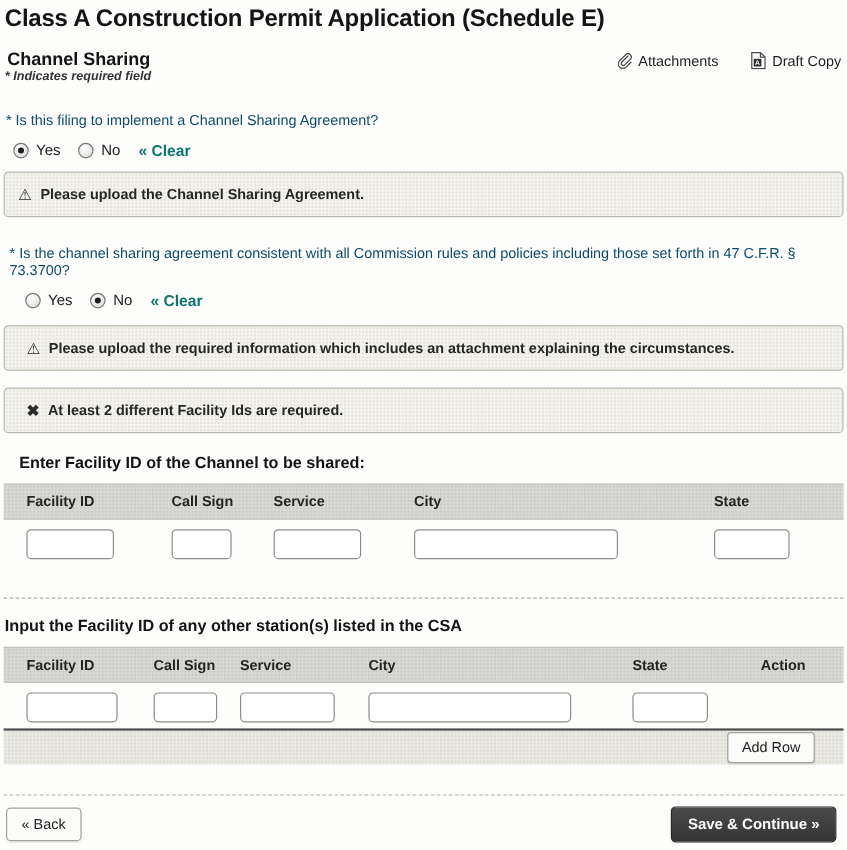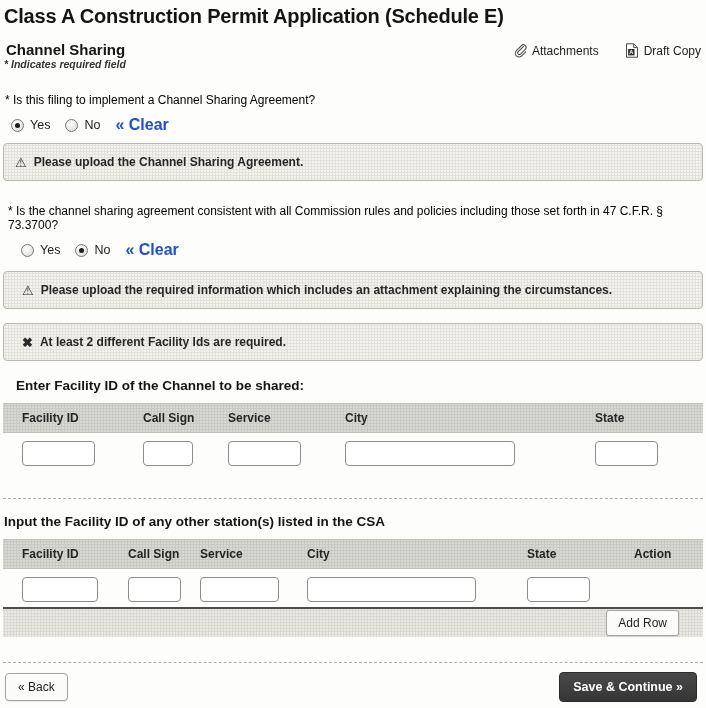--- a/index.html
+++ b/index.html
@@ -24,37 +24,37 @@
   .section-title { font-size:15px; font-weight:700; color:#141414; margin-left:3px; }
   .head-links { display:flex; align-items:center; gap:26px; padding-right:2px; }
   .hlink {
     display:inline-flex; align-items:center; gap:5px;
     font-size:12px; color:#222; text-decoration:none; cursor:pointer;
   }
   .hlink svg { display:block; }
 
   .req-note { font-size:10.5px; font-style:italic; font-weight:600; color:#333; margin-top:0; margin-left:1px; }
 
-  .question { font-size:12px; color:#000000; margin-top:23px; margin-left:2px; }
+  .question { font-size:12px; color:#0c4a6e; margin-top:23px; margin-left:2px; }
   .question.indent { margin-left:5px; }
 
   .radio-row { display:flex; align-items:center; gap:15px; margin-top:10px; margin-left:8px; height:16px; }
   .radio-row.indent2 { margin-left:18px; }
   .radio-opt { display:inline-flex; align-items:center; gap:6px; cursor:pointer; }
   .radio-opt .lbl { font-size:12.5px; font-weight:400; color:#222; }
   .radio {
     width:13px; height:13px; border-radius:50%;
     border:1px solid #767676; position:relative; display:inline-block;
     background:radial-gradient(circle at 35% 30%, #ffffff 0%, #e3e3e1 70%, #cfcfcd 100%);
   }
   .radio.checked::after {
     content:""; position:absolute; left:3px; top:3px; width:5px; height:5px;
     border-radius:50%; background:#1d1d1d;
   }
-  .clear-link { font-size:16px; font-weight:700; color:#1d4ed8; cursor:pointer; text-decoration:none; }
+  .clear-link { font-size:13px; font-weight:700; color:#0f766e; cursor:pointer; text-decoration:none; }
 
   .noise {
     background-image:radial-gradient(rgba(70,70,60,0.10) 1px, transparent 1.2px);
     background-size:3px 3px;
   }
   .notice {
     margin-top:10px;
     background-color:#f4f3ee;
     border:1px solid #b9b9b0; border-radius:4px;
     padding:10px 10px 10px 11px;

